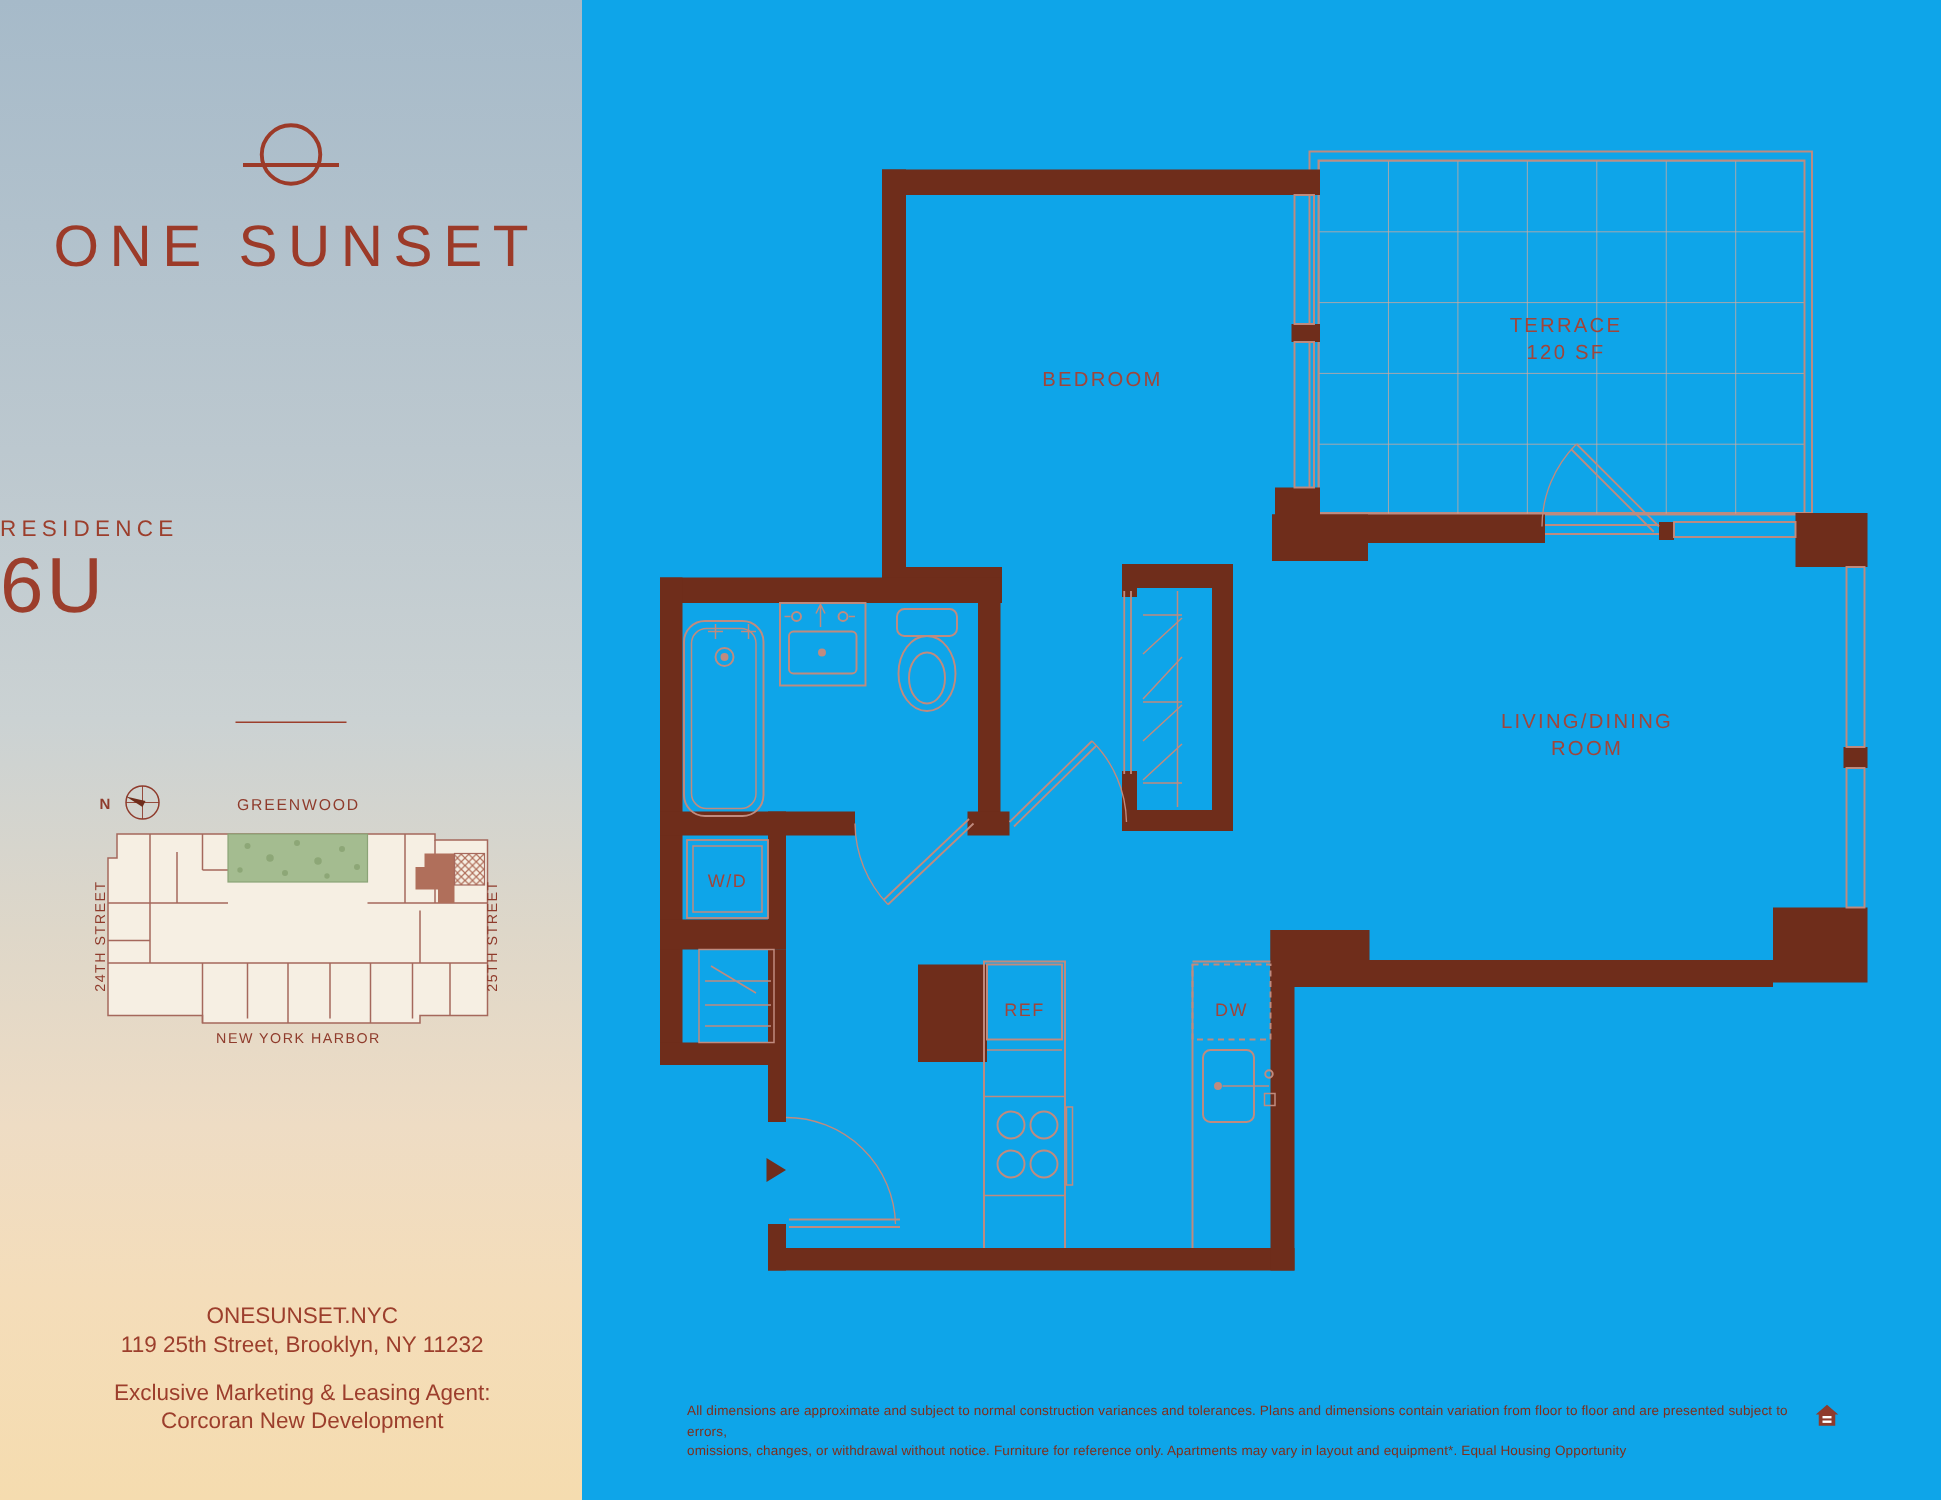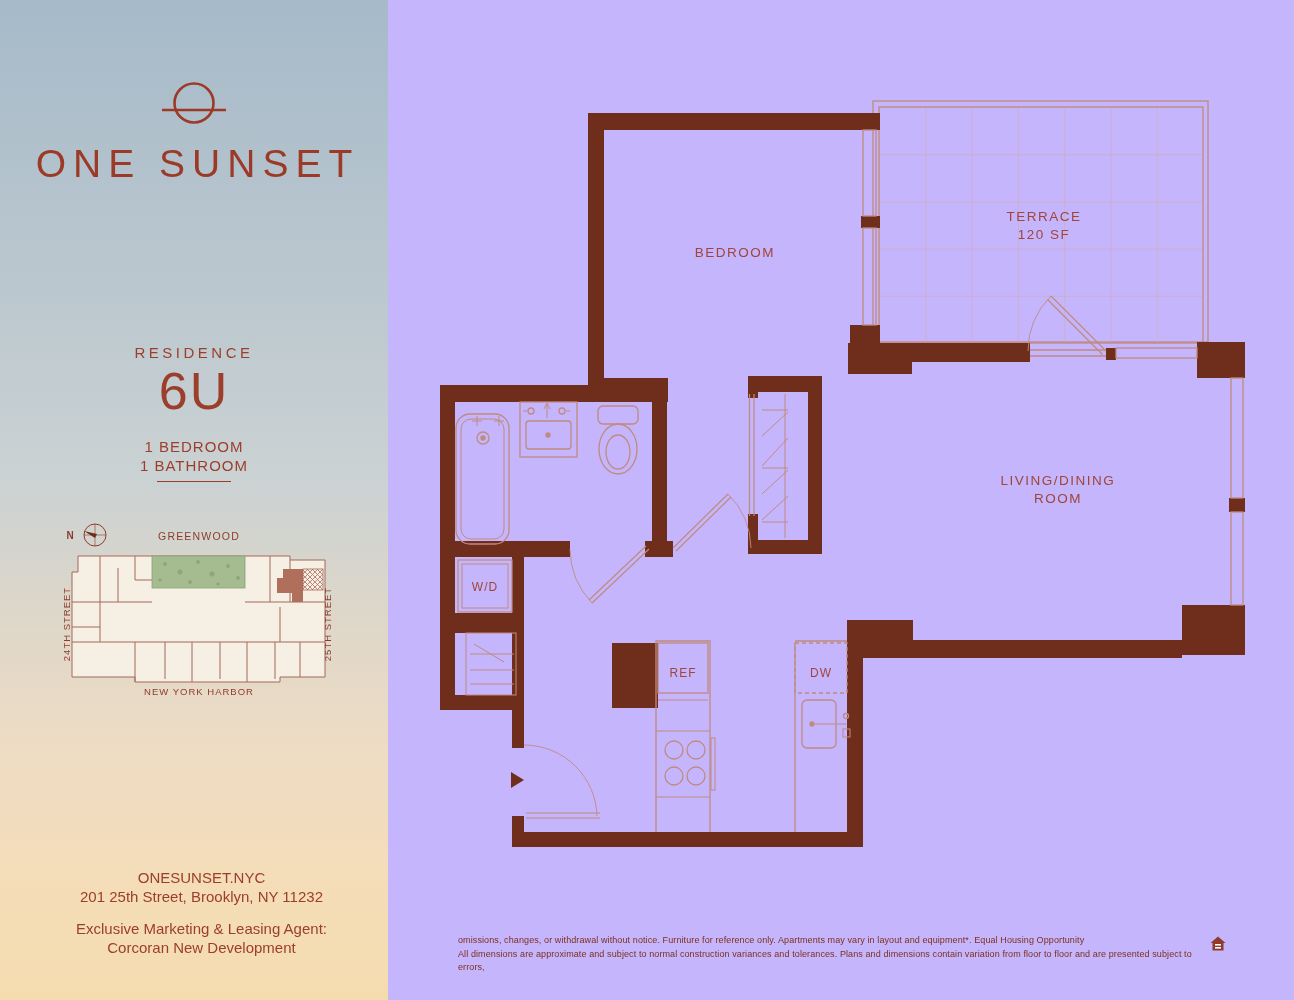--- a/index.html
+++ b/index.html
@@ -1,30 +1,30 @@
 <!DOCTYPE html>
 <html><head>
 <meta charset="utf-8">
 <style>
   html,body{margin:0;padding:0;background:#ffffff;}
   .page{
-    position:relative;width:1294px;height:1000px;overflow:hidden;background:#c4b5fd;
+    position:relative;width:1294px;height:1000px;overflow:hidden;background:#0ea5e9;
     font-family:"Liberation Sans", sans-serif;
   }
   
   .sidebar{
     position:absolute;left:0;top:0;width:388px;height:1000px;
     background:linear-gradient(180deg,#A6BAC9 0%,#BCC8CF 30%,#CBD2D3 48%,#DED7C9 62%,#EEDCC4 75%,#F4DDBA 86%,#F5DCAF 100%);
   }
   .logo{position:absolute;left:0;top:82px;width:388px;text-align:center;}
   .wordmark{
     margin:10px 0 0 0;font-size:39px;font-weight:400;letter-spacing:7px;
     color:#9C3A28;white-space:nowrap;text-indent:7px;
   }
-  .residence{position:absolute;left:0;top:344px;width:388px;text-align:center;color:#9C3E2C;}
+  .residence{position:absolute;left:0;top:344px;width:388px;color:#9C3E2C;}
   .res-label{font-size:15px;letter-spacing:3.5px;}
   .res-unit{font-size:52px;font-weight:400;letter-spacing:2px;margin-top:0;}
   .res-feats{margin-top:16px;font-size:15px;line-height:19px;letter-spacing:1px;}
   .divider{position:absolute;left:157px;top:481px;width:74px;height:0;border-top:1px solid #9C3E2C;}
   .sitemap{position:absolute;left:40px;top:512px;}
   .contact{position:absolute;left:0;width:403px;text-align:center;color:#9C3E2C;font-size:15px;line-height:18.5px;}
   .contact.c1{top:869px;}
   .contact.c2{top:920px;}
   
   .floorplan{position:absolute;left:400px;top:90px;width:860px;height:770px;}
@@ -52,24 +52,20 @@
       <svg width="70" height="46" viewBox="0 0 70 46">
         <circle cx="35" cy="21" r="19.5" fill="none" stroke="#9C3A28" stroke-width="2.6"></circle>
         <line x1="3" y1="28" x2="67" y2="28" stroke="#9C3A28" stroke-width="2.6"></line>
       </svg>
       <h1 class="wordmark">ONE SUNSET</h1>
     </div>
 
     <div class="residence">
       <div class="res-label">RESIDENCE</div>
       <div class="res-unit">6U</div>
-      <div class="res-feats">
-        <div>1 BEDROOM</div>
-        <div>1 BATHROOM</div>
-      </div>
     </div>
     <div class="divider"></div>
 
     <svg class="sitemap" width="320" height="195" viewBox="0 0 320 195">
       <defs>
         <pattern id="xh" width="5" height="5" patternUnits="userSpaceOnUse">
           <path d="M0 0 L5 5 M5 0 L0 5" stroke="#B06F5B" stroke-width="0.8"></path>
         </pattern>
       </defs>
 
@@ -104,21 +100,21 @@
       <path d="M243 57 H263 V90 H252 V81 H237 V66 H243 Z" fill="#B06F5B"></path>
       <rect x="263" y="57" width="20" height="21" fill="url(#xh)" stroke="#A5685C" stroke-width="0.8"></rect>
 
       <text class="map-street" x="30" y="112" transform="rotate(-90 30 112)">24TH STREET</text>
       <text class="map-street" x="291" y="112" transform="rotate(-90 291 112)">25TH STREET</text>
       <text class="map-street" x="159" y="183">NEW YORK HARBOR</text>
     </svg>
 
     <div class="contact c1">
       <div>ONESUNSET.NYC</div>
-      <div>201 25th Street, Brooklyn, NY 11232</div>
+      <div>119 25th Street, Brooklyn, NY 11232</div>
     </div>
     <div class="contact c2">
       <div>Exclusive Marketing &amp; Leasing Agent:</div>
       <div>Corcoran New Development</div>
     </div>
   </aside>
 
   <svg class="floorplan" viewBox="400 90 860 770">
     <defs>
       <pattern id="tiles" width="46.3" height="47.2" patternUnits="userSpaceOnUse" patternTransform="translate(879,107)">
@@ -265,22 +261,22 @@
       <text class="plan-label" x="1044" y="239">120 SF</text>
       <text class="plan-label" x="1058" y="485">LIVING/DINING</text>
       <text class="plan-label" x="1058" y="503">ROOM</text>
       <text class="plan-label-sm" x="485" y="591">W/D</text>
       <text class="plan-label-sm" x="683" y="677">REF</text>
       <text class="plan-label-sm" x="821" y="677">DW</text>
     </g>
   </svg>
 
   <div class="disclaimer">
+    <div>All dimensions are approximate and subject to normal construction variances and tolerances. Plans and dimensions contain variation from floor to floor and are presented subject to errors,</div>
     <div>omissions, changes, or withdrawal without notice. Furniture for reference only.  Apartments may vary in layout and equipment*. Equal Housing Opportunity</div>
-    <div>All dimensions are approximate and subject to normal construction variances and tolerances. Plans and dimensions contain variation from floor to floor and are presented subject to errors,</div>
   </div>
 
   <svg class="eho" viewBox="0 0 16 16">
     <polygon points="8,0.5 15.5,7 13.5,7 13.5,14.5 2.5,14.5 2.5,7 0.5,7" fill="#8F3B2C"></polygon>
     <rect x="5" y="8" width="6" height="1.6" fill="#ffffff"></rect>
     <rect x="5" y="11" width="6" height="1.6" fill="#ffffff"></rect>
   </svg>
 
 </div>
 

